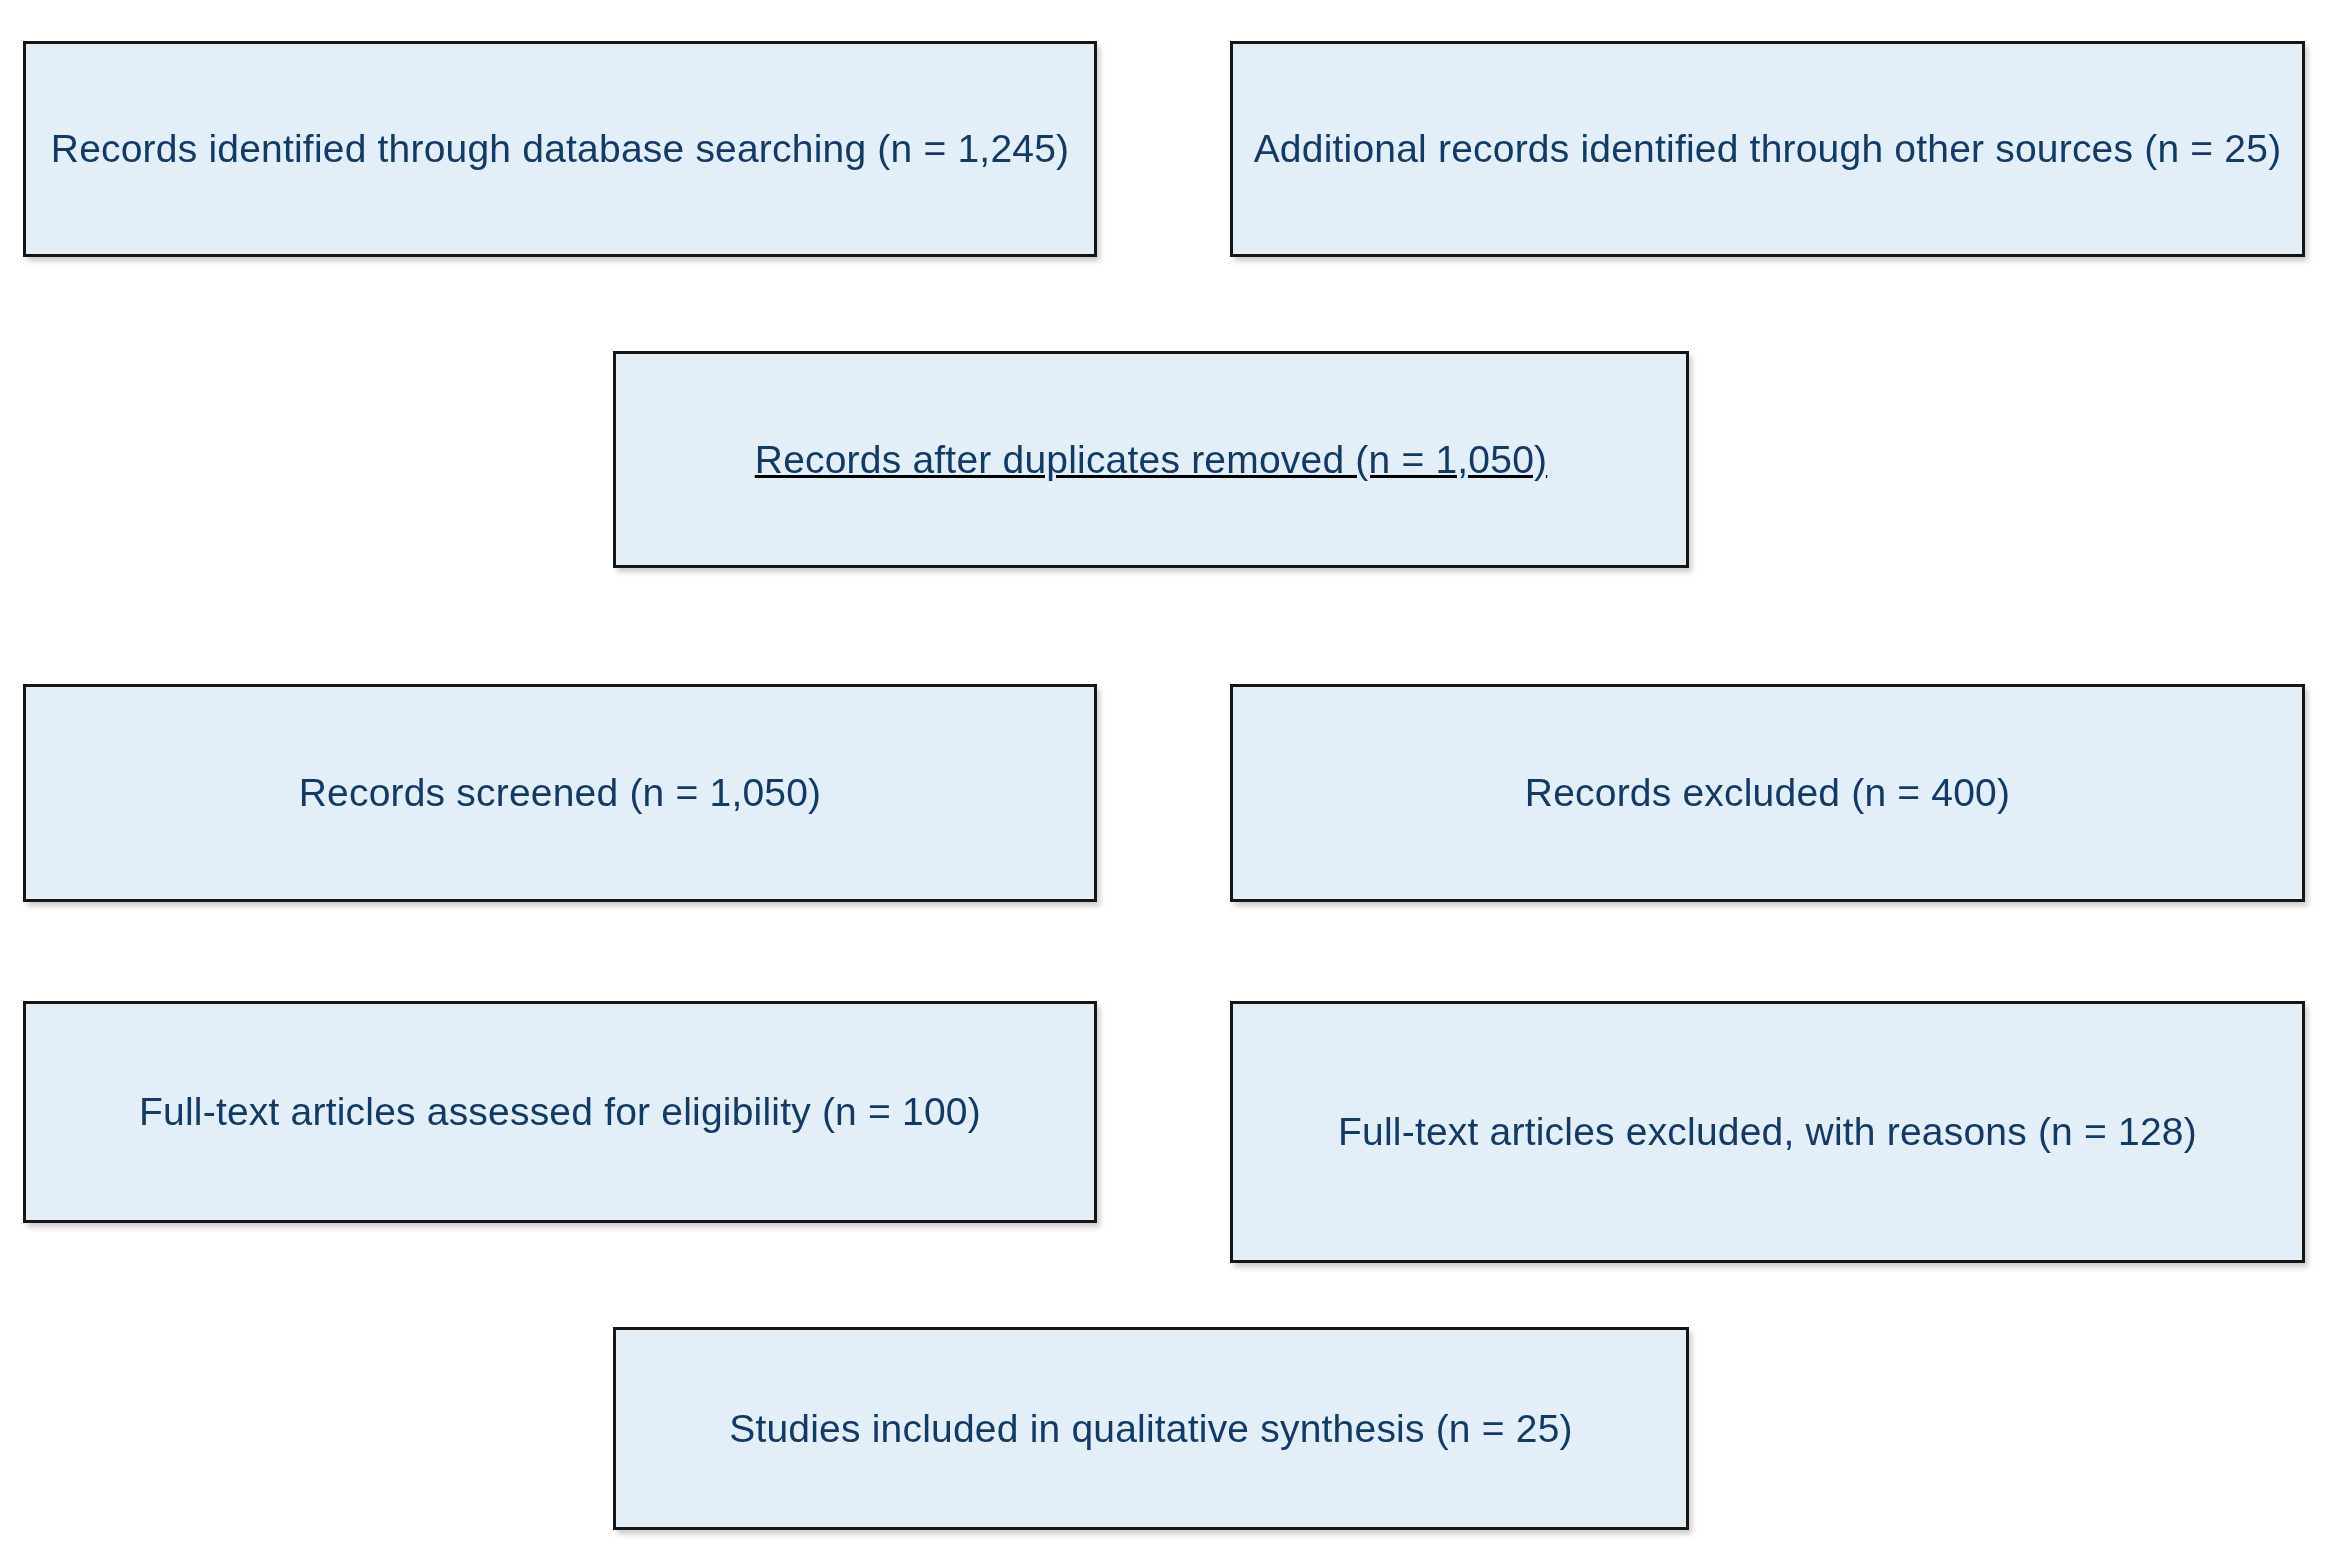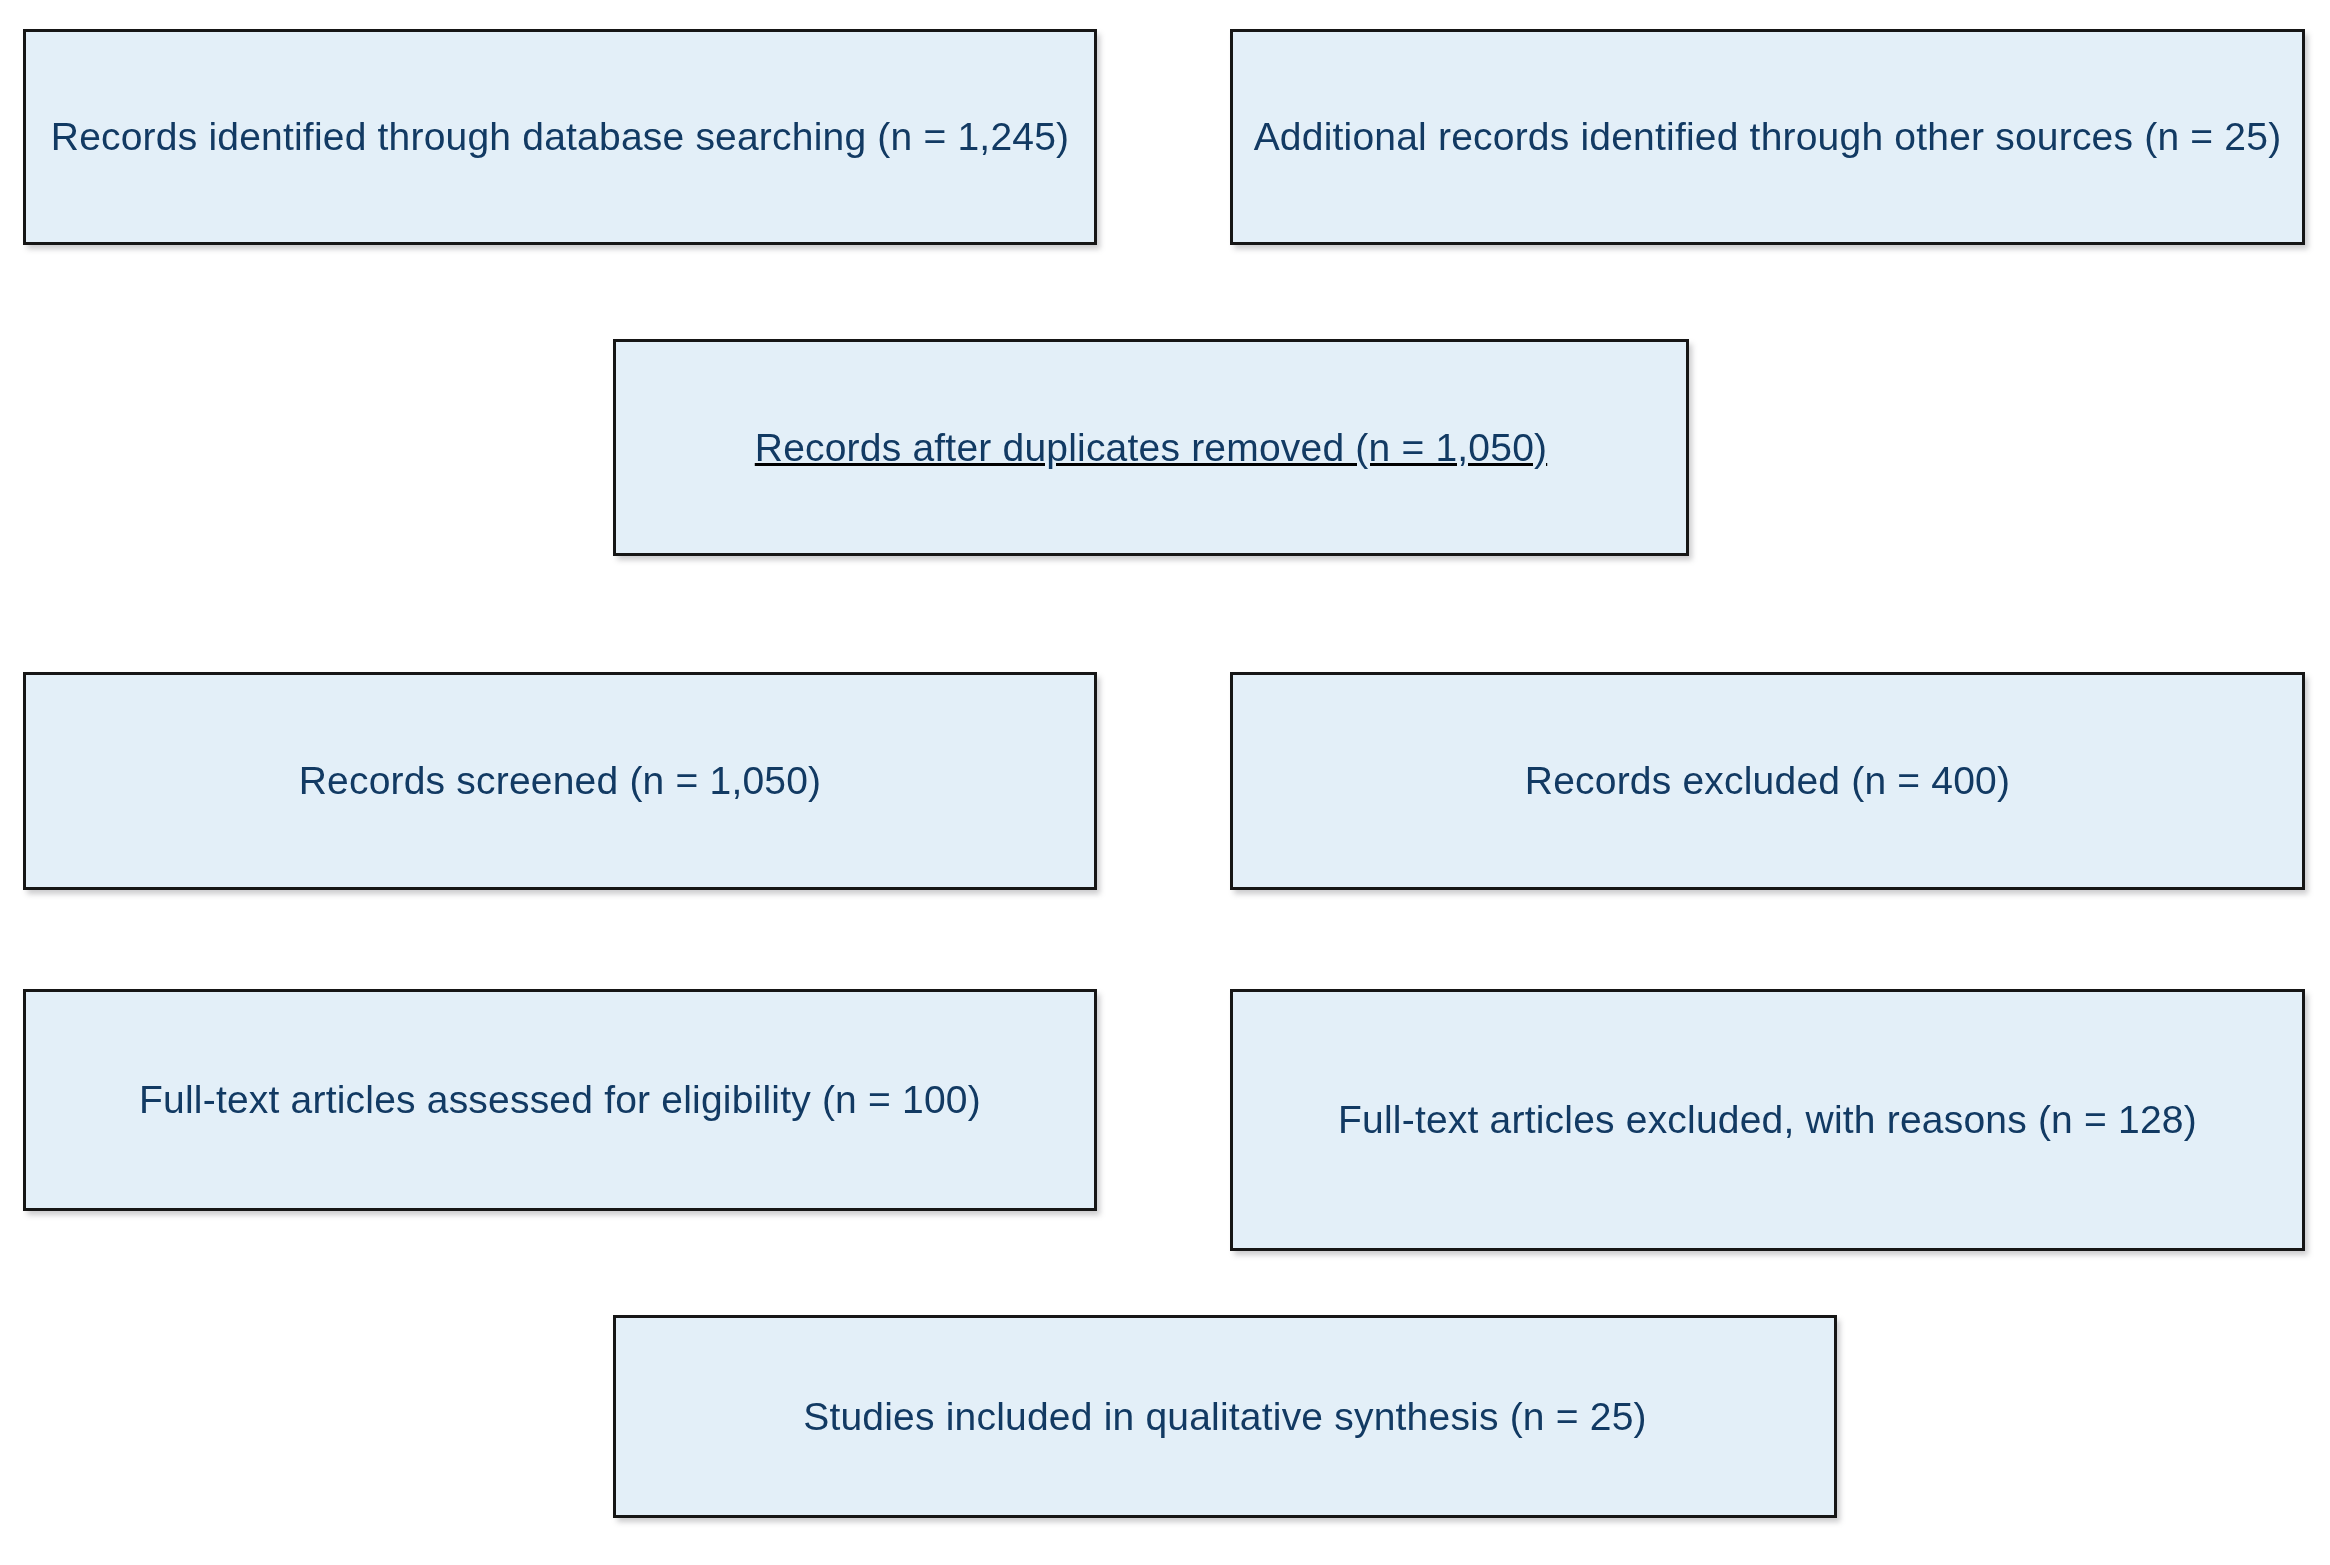--- a/index.html
+++ b/index.html
@@ -21,20 +21,21 @@
     position: absolute;
     box-sizing: border-box;
     background: #e3eff8;
     border: 3.1px solid #161616;
     box-shadow: 3.9px 4.6px 5.4px rgba(120,120,125,0.38);
     display: flex;
     align-items: center;
     justify-content: center;
     text-align: center;
     padding: 7.7px 20px;
+    margin-top: 12px;
   }
   .node-label {
     color: #123a63;
     font-family: "Liberation Sans", sans-serif;
     font-size: 39px;
     font-weight: 400;
     line-height: 1.32;
     letter-spacing: 0.2px;
     white-space: pre-line;
   }
@@ -44,21 +45,21 @@
   #node-identified-other{ left: 1230px;top: 29px;   width: 1075px; height: 216px; }
   
   #node-duplicates      { left: 613px; top: 339px;  width: 1076px; height: 217px; text-decoration: underline; }
   
   #node-screened        { left: 23px;  top: 672px;  width: 1074px; height: 218px; text-align: center; }
   #node-excluded        { left: 1230px;top: 672px;  width: 1075px; height: 218px; }
   
   #node-fulltext-assessed{left: 23px;  top: 989px; width: 1074px; height: 222px; }
   #node-fulltext-excluded{left: 1230px;top: 989px; width: 1075px; height: 262px; }
   
-  #node-included        { left: 613px; top: 1315px; width: 1224px; height: 203px; }
+  #node-included        { left: 613px; top: 1315px; width: 1076px; height: 203px; }
 </style>
 </head>
 <body>
 
 <div id="diagram">
 
   <div class="node" id="node-identified-db">
     <span class="node-label">Records identified through database searching (n = 1,245)</span>
   </div>
 

